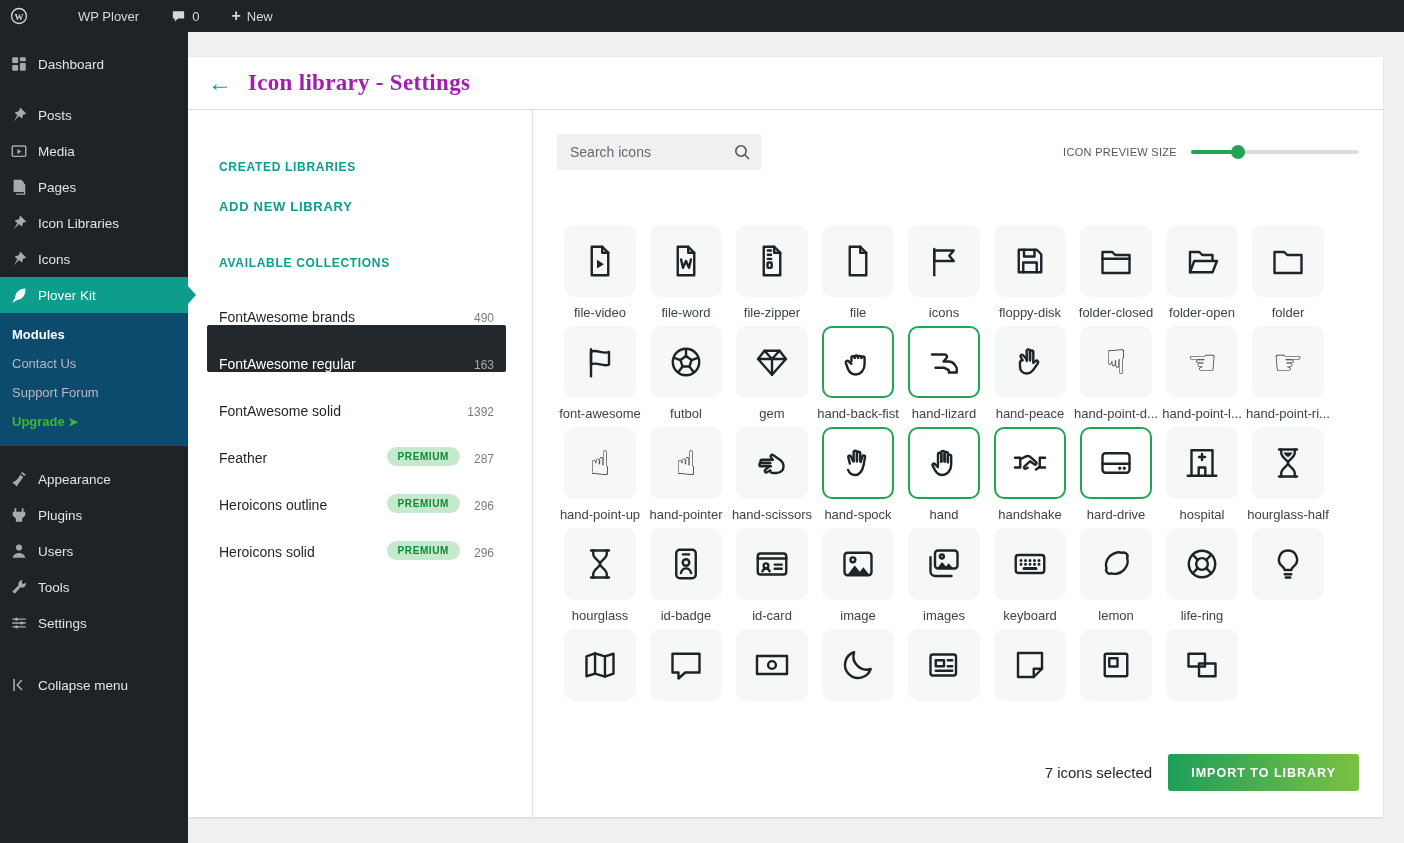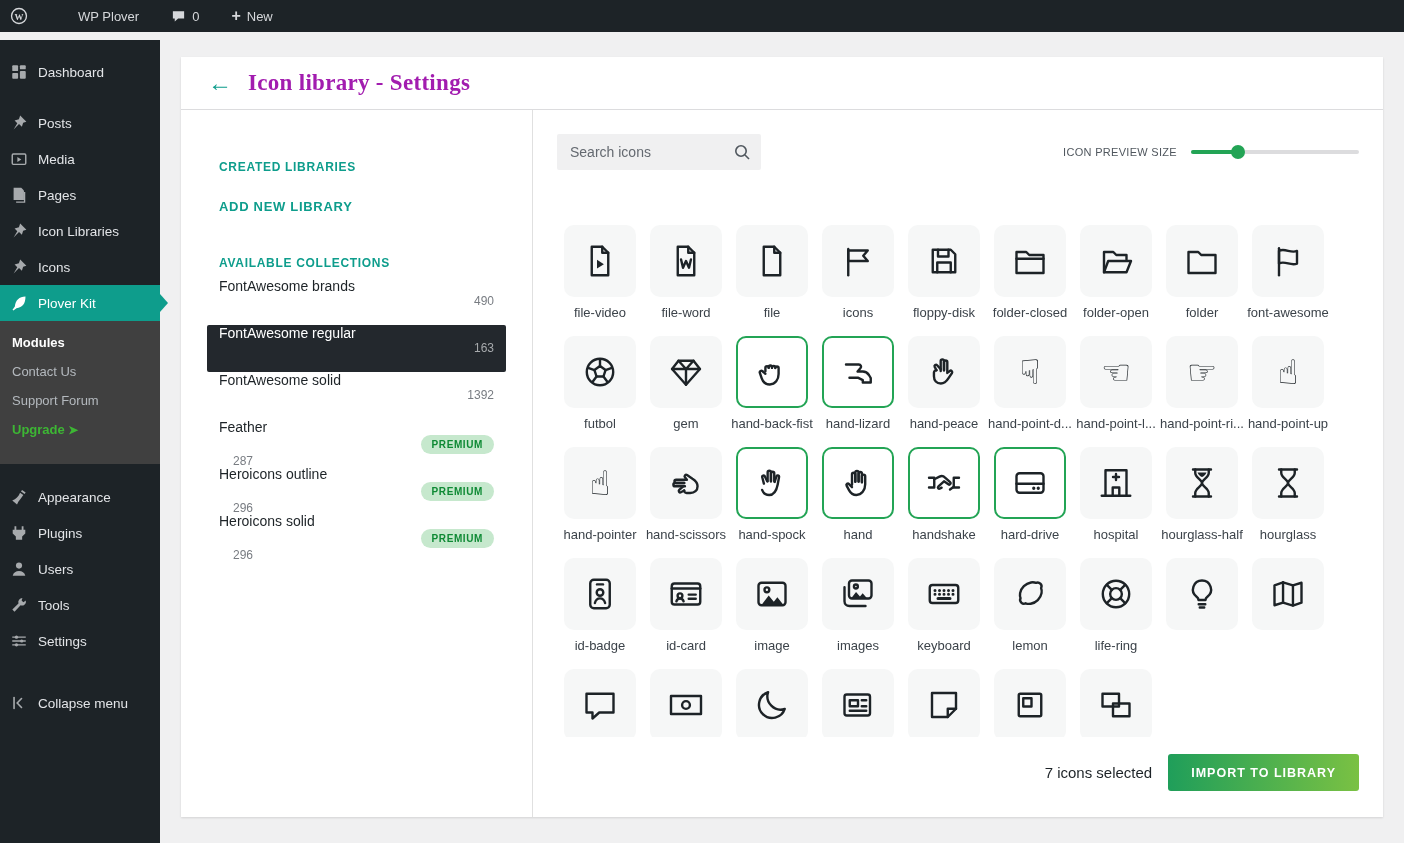--- a/index.html
+++ b/index.html
@@ -11,33 +11,33 @@
   
   #adminbar{position:absolute;top:0;left:0;right:0;height:32px;background:#1d2327;color:#d5d7da;
     display:flex;align-items:center;font-size:13px;z-index:40;}
   .ab-item{display:flex;align-items:center;gap:6px;padding:0 10px;height:32px;cursor:pointer;}
   .ab-logo{padding-left:10px;}
   .ab-site{margin-left:30px;}
   .ab-comments{margin-left:12px;}
   .ab-new{margin-left:12px;}
   .ab-plus{font-size:16px;font-weight:700;line-height:1;}
   
-  #sidebar{position:absolute;top:40px;left:0;bottom:0;width:160px;background:#1d2327;z-index:30;}
+  #sidebar{position:absolute;top:32px;left:0;bottom:0;width:188px;background:#1d2327;z-index:30;}
   .menu-group{margin-top:15px;}
   .menu-group:first-child{margin-top:14px;}
   .menu-group.collapse-group{margin-top:26px;}
   .menu-item{position:relative;display:flex;align-items:center;gap:9px;padding:8px 8px 8px 9px;
     font-size:13.5px;color:#e2e4e7;cursor:pointer;}
   .menu-item .mi-icon{width:20px;height:20px;flex:0 0 20px;color:#a7aaad;display:flex;align-items:center;justify-content:center;}
   .menu-item .mi-icon svg{width:18px;height:18px;}
   .menu-item.active{background:var(--accent-teal);color:#fff;}
   .menu-item.active .mi-icon{color:#fff;}
   .menu-item .arrow{position:absolute;right:-8px;top:50%;transform:translateY(-50%);
     border-top:9px solid transparent;border-bottom:9px solid transparent;border-left:8px solid var(--accent-teal);}
-  .submenu{background:#404040;padding:7px 0 20px;}
+  .submenu{background:#0c4a6e;padding:7px 0 10px;}
   .submenu-item{padding:7px 12px;font-size:13px;color:#b4b9be;cursor:pointer;}
   .submenu-item.current{color:#fff;font-weight:700;}
   .submenu-item.upgrade{color:#3db634;font-weight:600;}
   .submenu-item .up-arrow{font-size:12px;}
   
   #content{position:absolute;left:160px;top:32px;right:0;bottom:0;background:#f0f0f1;}
   #card{position:absolute;left:21px;top:25px;width:1202px;height:760px;background:#fff;
     box-shadow:0 1px 2px rgba(0,0,0,.12);display:flex;flex-direction:column;box-sizing:border-box;}
   #card-header{height:52px;flex:0 0 52px;display:flex;align-items:center;padding-left:27px;gap:16px;
     border-bottom:1px solid #dcdcde;}
@@ -45,22 +45,22 @@
   #page-title{font-family:"Liberation Serif",serif;font-weight:700;font-size:23px;color:#a21caf;letter-spacing:.3px;}
   #card-body{flex:1;display:flex;min-height:0;}
   
   #left-panel{width:352px;flex:0 0 352px;border-right:1px solid #e0e0e0;box-sizing:border-box;
     padding:50px 26px 0;}
   .section-link{display:block;color:var(--accent-teal);font-size:12px;font-weight:700;letter-spacing:.7px;
     margin-left:12px;}
   #created-heading{margin-bottom:25px;}
   #add-new{font-size:13px;cursor:pointer;margin-bottom:42px;}
   #available-heading{margin-bottom:8px;}
-  .collection-row{display:flex;align-items:flex-start;height:47px;padding:0 12px;font-size:14px;
-    color:#1d2327;cursor:pointer;border-radius:2px;flex-direction:column;}
+  .collection-row{display:flex;align-items:flex-end;height:47px;padding:0 12px;font-size:14px;
+    color:#1d2327;cursor:pointer;border-radius:2px;}
   .collection-row.selected{background:#23282d;color:#fff;}
   .collection-row .count{margin-left:auto;font-size:12px;color:#787c82;}
   .collection-row.selected .count{color:#a7aaad;}
   .premium-badge{margin-left:auto;background:var(--premium-bg);color:var(--premium-text);
     font-size:10px;font-weight:700;letter-spacing:.6px;padding:4px 11px;border-radius:11px;}
   .premium-badge + .count{margin-left:14px;}
   
   #right-panel{flex:1;position:relative;padding:24px;box-sizing:border-box;min-width:0;}
   #toolbar{display:flex;align-items:center;justify-content:space-between;}
   #search-wrap{position:relative;width:204px;height:36px;}
@@ -71,21 +71,21 @@
   #search-icon{position:absolute;right:9px;top:8px;width:20px;height:20px;color:#50575e;}
   #size-control{display:flex;align-items:center;gap:14px;}
   #size-label{font-size:11px;letter-spacing:.3px;color:#50575e;}
   #slider{position:relative;width:168px;height:14px;cursor:pointer;}
   #slider-track{position:absolute;left:0;right:0;top:5px;height:4px;background:#dcdcde;border-radius:2px;}
   #slider-fill{position:absolute;left:0;top:5px;height:4px;background:var(--accent-green);border-radius:2px;}
   #slider-thumb{position:absolute;top:7px;width:14px;height:14px;border-radius:50%;
     background:var(--accent-green);transform:translate(-50%,-50%);cursor:grab;}
   
   #grid-wrap{margin-top:55px;height:512px;overflow:hidden;}
-  #icon-grid{display:grid;grid-template-columns:repeat(9,86px);row-gap:16px;}
+  #icon-grid{display:grid;grid-template-columns:repeat(9,86px);row-gap:6px;}
   .icon-cell{width:86px;display:flex;flex-direction:column;align-items:center;}
   .icon-tile{width:72px;height:72px;border-radius:10px;background:#f6f7f7;display:flex;
     align-items:center;justify-content:center;box-sizing:border-box;cursor:pointer;color:#1d2327;}
   .icon-tile.selected{background:#fff;border:2px solid var(--accent-green);}
   .icon-tile svg{width:36px;height:36px;}
   .icon-tile .glyph{font-family:"DejaVu Sans",sans-serif;font-size:34px;line-height:1;}
   .icon-label{margin-top:8px;font-size:13px;color:#3c434a;white-space:nowrap;}
   
   #grid-footer{position:absolute;right:24px;bottom:26px;display:flex;align-items:center;gap:16px;}
   #selected-count{font-size:15px;color:#1d2327;}
@@ -342,20 +342,33 @@
                   </span>
                 </div>
                 <span class="icon-label">file-word</span>
               </div>
               <div class="icon-cell">
                 <div class="icon-tile">
                   <span style="display:flex">
                     <svg viewBox="0 0 24 24" fill="none" stroke="currentColor" stroke-width="1.6" stroke-linecap="round" stroke-linejoin="round">
                       <path d="M6.5 2.5h7l4 4v15h-11z"></path>
                       <path d="M13.5 2.5v4h4"></path>
+                      <path d="M9.2 5h2.2M9.2 7.8h2.2M9.2 10.6h2.2"></path>
+                      <rect x="9" y="13" width="2.8" height="3.6" rx=".7"></rect>
+                    </svg>
+                  </span>
+                </div>
+                <span class="icon-label">file-zipper</span>
+              </div>
+              <div class="icon-cell">
+                <div class="icon-tile">
+                  <span style="display:flex">
+                    <svg viewBox="0 0 24 24" fill="none" stroke="currentColor" stroke-width="1.6" stroke-linecap="round" stroke-linejoin="round">
+                      <path d="M6.5 2.5h7l4 4v15h-11z"></path>
+                      <path d="M13.5 2.5v4h4"></path>
                     </svg>
                   </span>
                 </div>
                 <span class="icon-label">file</span>
               </div>
               <div class="icon-cell">
                 <div class="icon-tile">
                   <span style="display:flex">
                     <svg viewBox="0 0 24 24" fill="none" stroke="currentColor" stroke-width="1.6" stroke-linecap="round" stroke-linejoin="round">
                       <path d="M5.5 21.5V4"></path>

